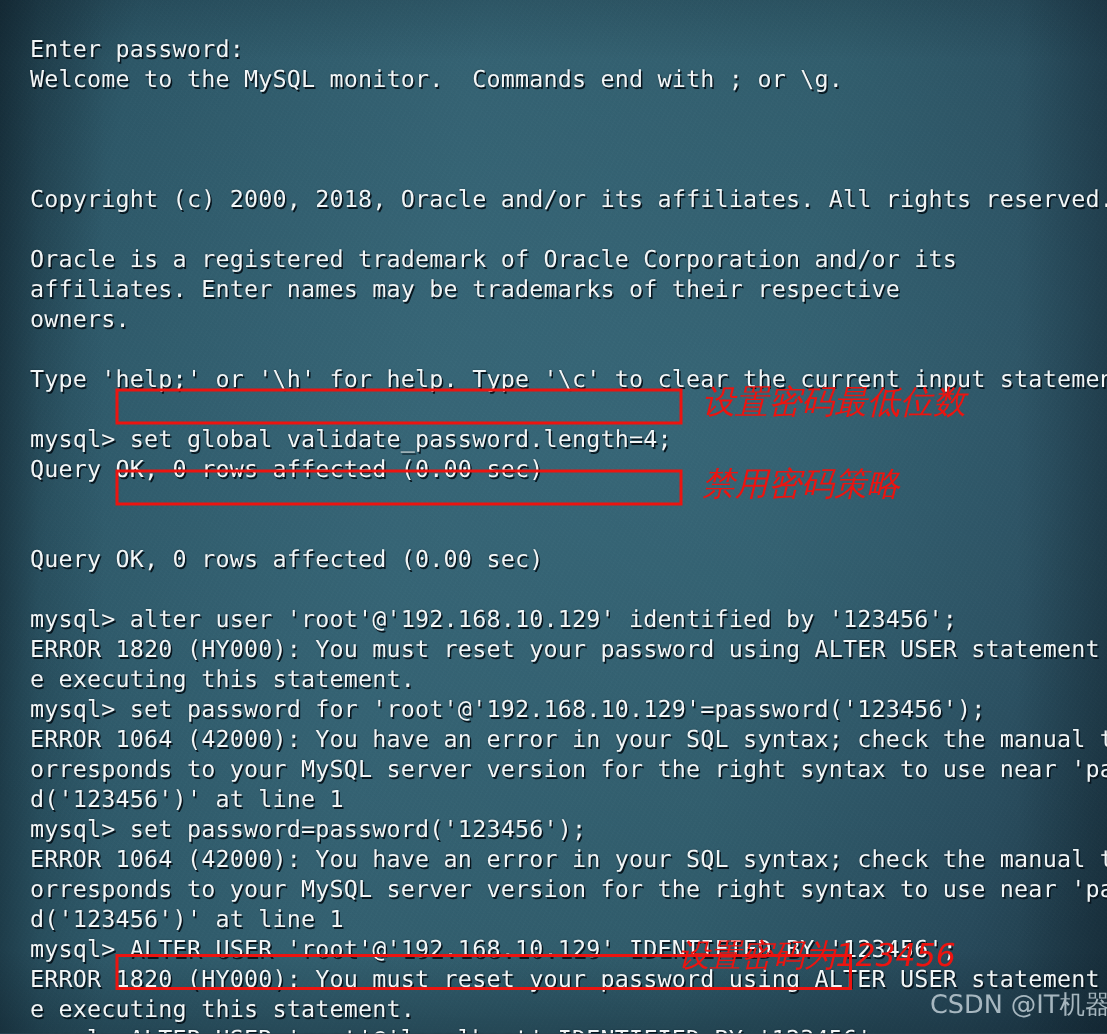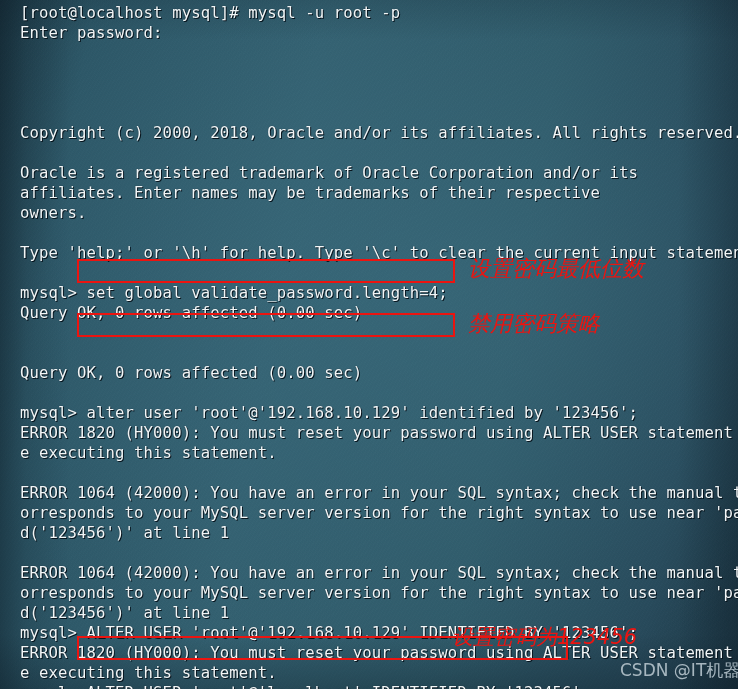--- a/index.html
+++ b/index.html
@@ -89,36 +89,38 @@
   }
 </style>
 </head>
 <body>
 
 <div id="screen">
   <div id="noise"></div>
   <div id="vignette"></div>
 
   <div id="terminal">
-      <div class="line" style="top: 3px;">[root@localhost mysql]# mysql -u root -p</div>
       <div class="line" style="top: 23px;">Enter password:</div>
+      <div class="line" style="top: 43px;">Welcome to the MySQL monitor.  Commands end with ; or \g.</div>
       <div class="line" style="top: 123px;">Copyright (c) 2000, 2018, Oracle and/or its affiliates. All rights reserved.</div>
       <div class="line" style="top: 163px;">Oracle is a registered trademark of Oracle Corporation and/or its</div>
       <div class="line" style="top: 183px;">affiliates. Enter names may be trademarks of their respective</div>
       <div class="line" style="top: 203px;">owners.</div>
       <div class="line" style="top: 243px;">Type 'help;' or '\h' for help. Type '\c' to clear the current input statement.</div>
       <div class="line" style="top: 283px;">mysql&gt; set global validate_password.length=4;</div>
       <div class="line" style="top: 303px;">Query OK, 0 rows affected (0.00 sec)</div>
       <div class="line" style="top: 363px;">Query OK, 0 rows affected (0.00 sec)</div>
       <div class="line" style="top: 403px;">mysql&gt; alter user 'root'@'192.168.10.129' identified by '123456';</div>
       <div class="line" style="top: 423px;">ERROR 1820 (HY000): You must reset your password using ALTER USER statement befor</div>
       <div class="line" style="top: 443px;">e executing this statement.</div>
+      <div class="line" style="top: 463px;">mysql&gt; set password for 'root'@'192.168.10.129'=password('123456');</div>
       <div class="line" style="top: 483px;">ERROR 1064 (42000): You have an error in your SQL syntax; check the manual that c</div>
       <div class="line" style="top: 503px;">orresponds to your MySQL server version for the right syntax to use near 'passwor</div>
       <div class="line" style="top: 523px;">d('123456')' at line 1</div>
+      <div class="line" style="top: 543px;">mysql&gt; set password=password('123456');</div>
       <div class="line" style="top: 563px;">ERROR 1064 (42000): You have an error in your SQL syntax; check the manual that c</div>
       <div class="line" style="top: 583px;">orresponds to your MySQL server version for the right syntax to use near 'passwor</div>
       <div class="line" style="top: 603px;">d('123456')' at line 1</div>
       <div class="line" style="top: 623px;">mysql&gt; ALTER USER 'root'@'192.168.10.129' IDENTIFIED BY '123456';</div>
       <div class="line" style="top: 643px;">ERROR 1820 (HY000): You must reset your password using ALTER USER statement befor</div>
       <div class="line" style="top: 663px;">e executing this statement.</div>
       <div class="line" style="top: 683px;">mysql&gt; ALTER USER 'root'@'localhost' IDENTIFIED BY '123456';</div>
     </div>
 
   <div id="boxes">

